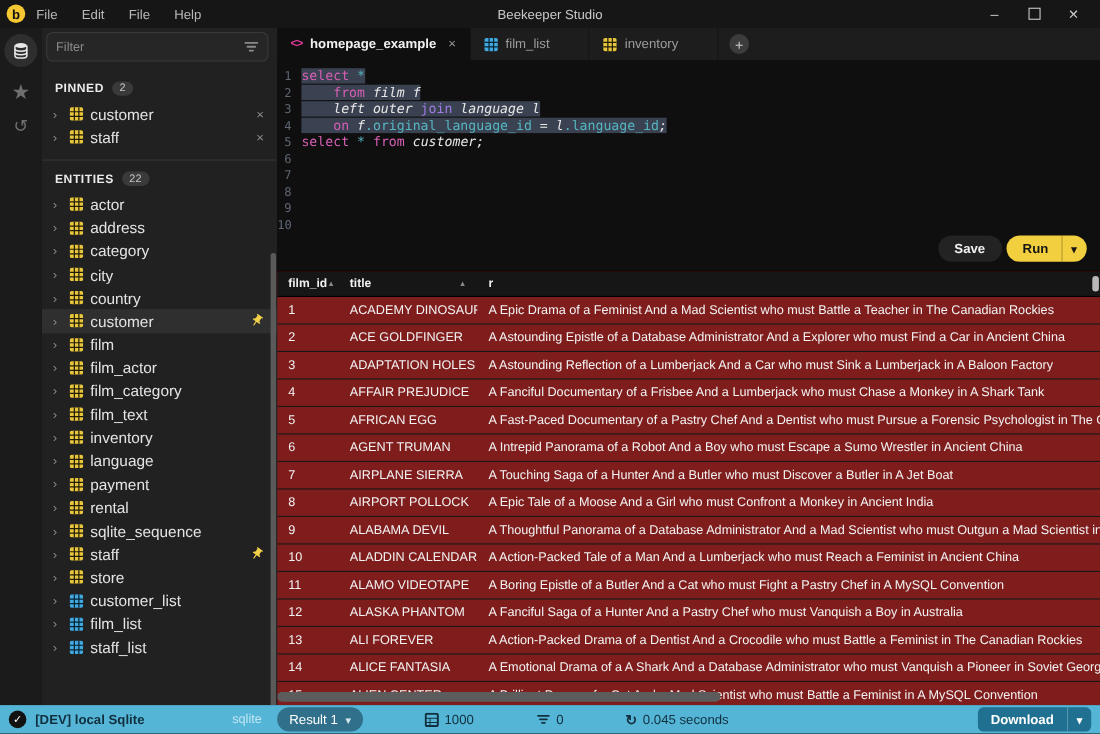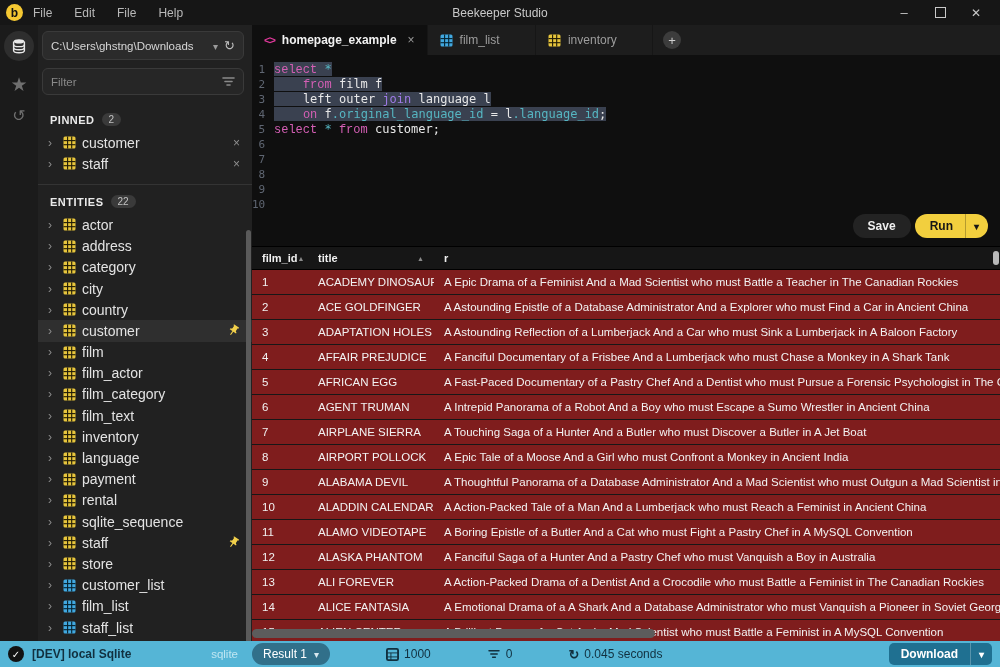--- a/index.html
+++ b/index.html
@@ -75,21 +75,21 @@
   .tab-close::before { content:"×"; }
   .tab-add { align-self:center; width:18px; height:18px; margin-left:10px; border-radius:50%; background:#3c3c3c; color:#cfcfcf;
              display:flex; align-items:center; justify-content:center; font-size:13px; }
 
   
   .editor { height:192px; position:relative; background:#0f0f0f; font-family:"DejaVu Sans Mono", monospace; font-size:12px;
             padding-top:7px; flex:0 0 auto; border-bottom:1px solid #000; }
   .code-line { display:flex; height:15px; line-height:15px; white-space:pre; }
   .ln { width:22px; text-align:right; padding-right:9px; color:#5f6672; flex:0 0 auto; font-size:11px; }
   .lc .sel { background:#3a4150; }
-  .tok-kw { color:#d55fb5;font-family:Liberation Mono, monospace; } .tok-kw2 { color:#9f7be6; } .tok-cy { color:#56b6c2; } .tok-t { color:#e8e8e8; }
+  .tok-kw { color:#d55fb5; } .tok-kw2 { color:#9f7be6; } .tok-cy { color:#56b6c2; } .tok-t { color:#e8e8e8;font-style:italic; }
   .editor-actions { position:absolute; right:12px; bottom:8px; display:flex; gap:4px; }
   .btn-save { background:#232323; color:#f0f0f0; border-radius:14px; padding:5px 15px; font-family:"Liberation Sans",sans-serif;
               font-size:12px; font-weight:bold; }
   .btn-run { background:#f2cf3e; color:#161616; border-radius:14px; display:flex; align-items:center; font-weight:bold;
              font-family:"Liberation Sans",sans-serif; font-size:12px; overflow:hidden; }
   .btn-run .run-label { padding:5px 12px 5px 15px; }
   .btn-run .run-caret { padding:5px 9px 5px 8px; border-left:1px solid rgba(0,0,0,.25); }
   .btn-run .run-caret::before { content:"▾"; font-size:10px; }
 
   
@@ -155,25 +155,20 @@
           <path d="M2.6 3.4v3c0 1.2 2.4 2.2 5.4 2.2s5.4-1 5.4-2.2v-3" fill="none" stroke="#e8e8e8" stroke-width="1.4"></path>
           <path d="M2.6 6.6v3c0 1.2 2.4 2.2 5.4 2.2s5.4-1 5.4-2.2v-3" fill="none" stroke="#e8e8e8" stroke-width="1.4"></path>
           <path d="M2.6 9.8v2.8c0 1.2 2.4 2.2 5.4 2.2s5.4-1 5.4-2.2V9.8" fill="none" stroke="#e8e8e8" stroke-width="1.4"></path>
         </svg>
       </div>
       <span class="rail-star"></span>
       <span class="rail-history"></span>
     </div>
 
     <div class="sidebar">
-      <div class="conn-row">
-        <span class="conn-text">C:\Users\ghstng\Downloads</span>
-        <span class="caret"></span>
-        <span class="refresh"></span>
-      </div>
       <div class="filter-row">
         <input class="filter-input" placeholder="Filter" style="">
         <svg class="funnel" width="13" height="11" viewBox="0 0 13 11">
           <line x1="1" y1="2" x2="12" y2="2"></line>
             <line x1="3" y1="5.5" x2="10" y2="5.5"></line>
             <line x1="5" y1="9" x2="8" y2="9"></line>
         </svg>
       </div>
 
       <div class="section-head">

